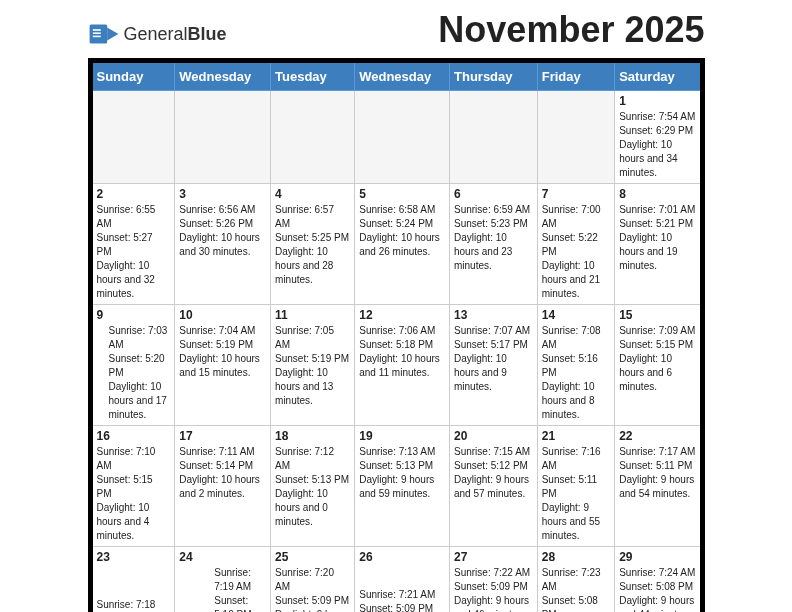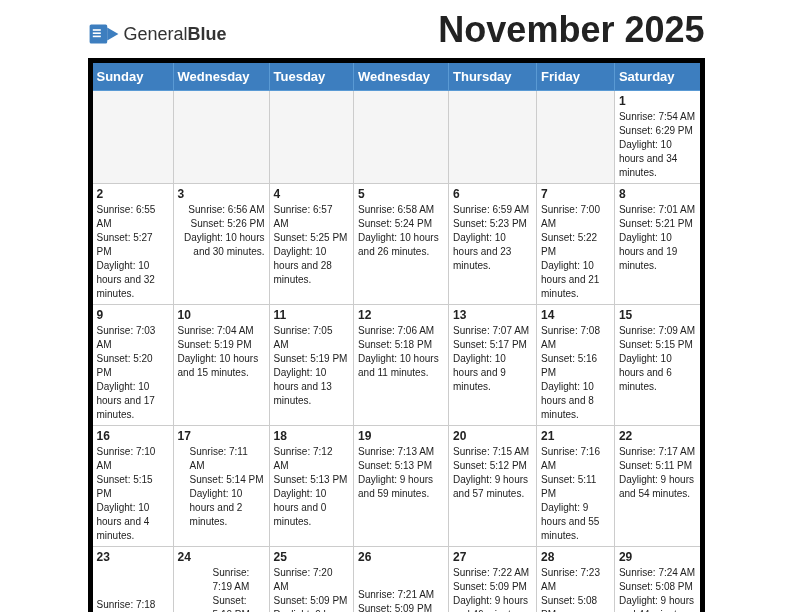--- a/index.html
+++ b/index.html
@@ -143,21 +143,21 @@
         </tr>
         <tr>
           <td>
             <span class="day-number">2</span>
             <div class="day-info" style="white-space: pre-line;">Sunrise: 6:55 AM
 Sunset: 5:27 PM
 Daylight: 10 hours and 32 minutes.</div>
           </td>
           <td>
             <span class="day-number">3</span>
-            <div class="day-info" style="white-space: pre-line; text-align: right;">Sunrise: 6:56 AM
+            <div class="day-info" style="white-space: pre-line;">Sunrise: 6:56 AM
 Sunset: 5:26 PM
 Daylight: 10 hours and 30 minutes.</div>
           </td>
           <td>
             <span class="day-number">4</span>
             <div class="day-info" style="white-space: pre-line;">Sunrise: 6:57 AM
 Sunset: 5:25 PM
 Daylight: 10 hours and 28 minutes.</div>
           </td>
           <td>
@@ -181,21 +181,21 @@
           <td>
             <span class="day-number">8</span>
             <div class="day-info" style="white-space: pre-line;">Sunrise: 7:01 AM
 Sunset: 5:21 PM
 Daylight: 10 hours and 19 minutes.</div>
           </td>
         </tr>
         <tr>
           <td>
             <span class="day-number">9</span>
-            <div class="day-info" style="white-space: pre-line;">Sunrise: 7:03 AM
+            <div class="day-info" style="white-space: pre-line; margin-left: 12px;">Sunrise: 7:03 AM
 Sunset: 5:20 PM
 Daylight: 10 hours and 17 minutes.</div>
           </td>
           <td>
             <span class="day-number">10</span>
             <div class="day-info" style="white-space: pre-line;">Sunrise: 7:04 AM
 Sunset: 5:19 PM
 Daylight: 10 hours and 15 minutes.</div>
           </td>
           <td>
@@ -231,21 +231,21 @@
         </tr>
         <tr>
           <td>
             <span class="day-number">16</span>
             <div class="day-info" style="white-space: pre-line;">Sunrise: 7:10 AM
 Sunset: 5:15 PM
 Daylight: 10 hours and 4 minutes.</div>
           </td>
           <td>
             <span class="day-number">17</span>
-            <div class="day-info" style="white-space: pre-line; margin-left: 12px;">Sunrise: 7:11 AM
+            <div class="day-info" style="white-space: pre-line;">Sunrise: 7:11 AM
 Sunset: 5:14 PM
 Daylight: 10 hours and 2 minutes.</div>
           </td>
           <td>
             <span class="day-number">18</span>
             <div class="day-info" style="white-space: pre-line;">Sunrise: 7:12 AM
 Sunset: 5:13 PM
 Daylight: 10 hours and 0 minutes.</div>
           </td>
           <td>

